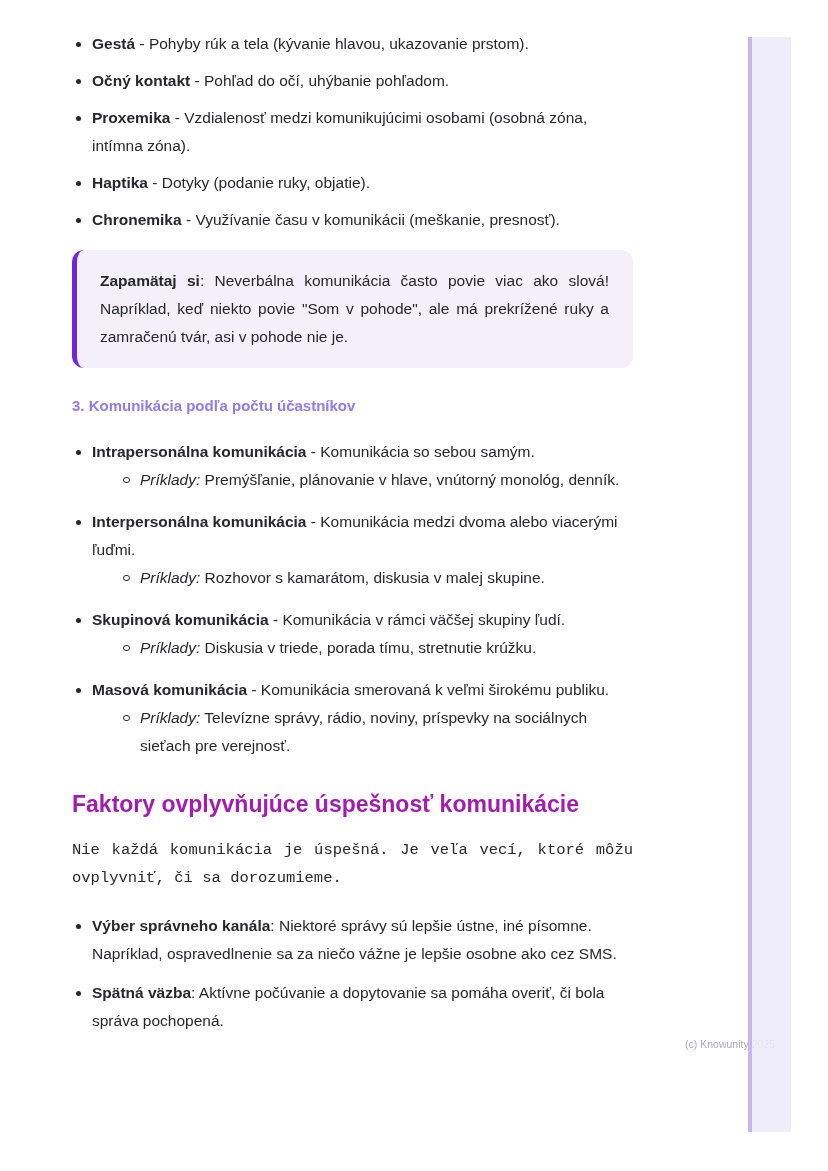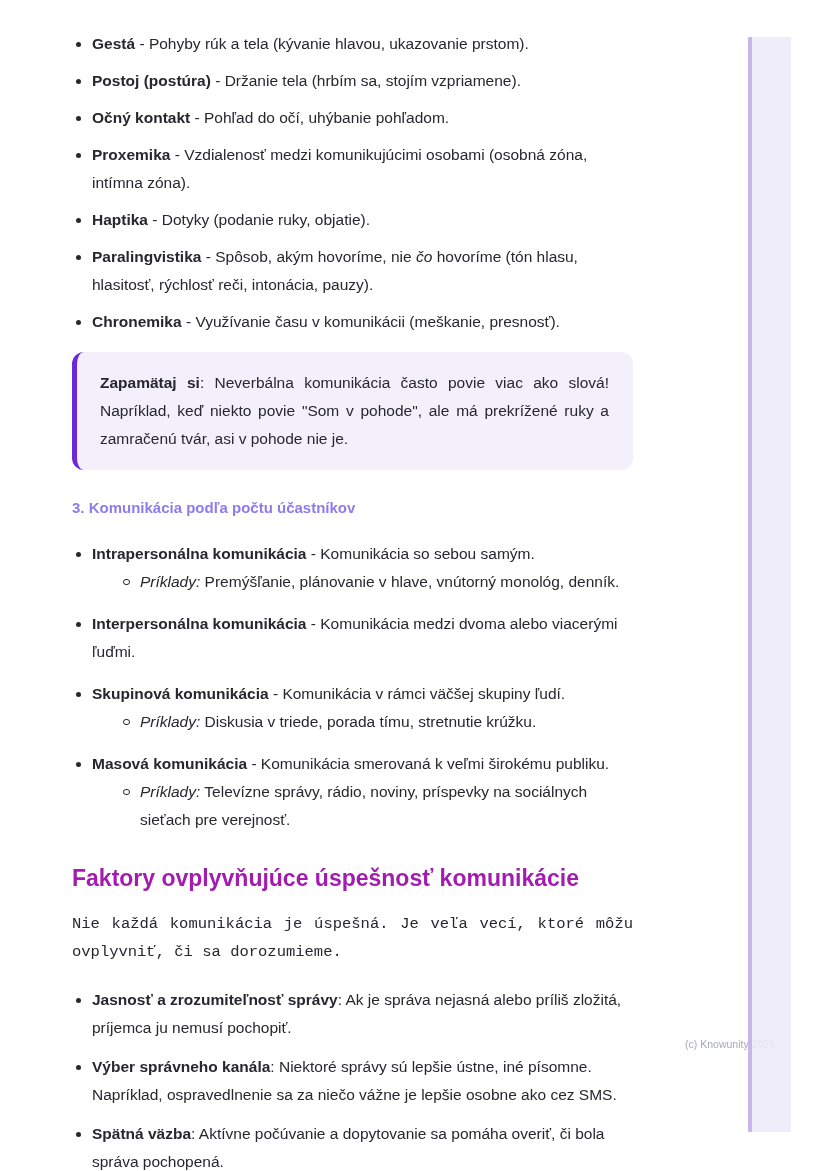--- a/index.html
+++ b/index.html
@@ -110,63 +110,63 @@
     border-radius: 1px;
   }
 </style>
 </head>
 <body>
 
 <div class="content">
 
   <ul class="bullet-list">
     <li><span class="term">Gestá</span><span> - </span><span>Pohyby rúk a tela (kývanie hlavou, ukazovanie prstom).</span></li>
-    <li><span class="term">Postoj (postúra)</span><span> - </span><span>Držanie tela (hrbím sa, stojím vzpriamene).</span></li>
     <li><span class="term">Očný kontakt</span><span> - </span><span>Pohľad do očí, uhýbanie pohľadom.</span></li>
     <li><span class="term">Proxemika</span><span> - </span><span>Vzdialenosť medzi komunikujúcimi osobami (osobná zóna, intímna zóna).</span></li>
     <li><span class="term">Haptika</span><span> - </span><span>Dotyky (podanie ruky, objatie).</span></li>
-    <li><span class="term">Paralingvistika</span><span> - </span><span>Spôsob, akým hovoríme, nie </span><span class="em">čo</span><span> hovoríme (tón hlasu, hlasitosť, rýchlosť reči, intonácia, pauzy).</span></li>
     <li><span class="term">Chronemika</span><span> - </span><span>Využívanie času v komunikácii (meškanie, presnosť).</span></li>
   </ul>
 
   <div class="callout">
     <span class="term">Zapamätaj si</span><span>: Neverbálna komunikácia často povie viac ako slová! Napríklad, keď niekto povie "Som v pohode", ale má prekrížené ruky a zamračenú tvár, asi v pohode nie je.</span>
   </div>
 
   <div class="h3">3. Komunikácia podľa počtu účastníkov</div>
 
   <ul class="group-list">
     <li>
       <span class="term">Intrapersonálna komunikácia</span><span> - </span><span>Komunikácia so sebou samým.</span>
       <ul class="sub-list">
         <li><span class="em">Príklady:</span><span> Premýšľanie, plánovanie v hlave, vnútorný monológ, denník.</span></li>
       </ul>
     </li>
     <li>
       <span class="term">Interpersonálna komunikácia</span><span> - </span><span>Komunikácia medzi dvoma alebo viacerými ľuďmi.</span>
+      <ul class="sub-list">
+        <li><span class="em">Príklady:</span><span> Rozhovor s kamarátom, diskusia v malej skupine.</span></li>
+      </ul>
     </li>
     <li>
       <span class="term">Skupinová komunikácia</span><span> - </span><span>Komunikácia v rámci väčšej skupiny ľudí.</span>
       <ul class="sub-list">
         <li><span class="em">Príklady:</span><span> Diskusia v triede, porada tímu, stretnutie krúžku.</span></li>
       </ul>
     </li>
     <li>
       <span class="term">Masová komunikácia</span><span> - </span><span>Komunikácia smerovaná k veľmi širokému publiku.</span>
       <ul class="sub-list">
         <li><span class="em">Príklady:</span><span> Televízne správy, rádio, noviny, príspevky na sociálnych sieťach pre verejnosť.</span></li>
       </ul>
     </li>
   </ul>
 
   <div class="h2">Faktory ovplyvňujúce úspešnosť komunikácie</div>
   <p class="intro">Nie každá komunikácia je úspešná. Je veľa vecí, ktoré môžu ovplyvniť, či sa dorozumieme.</p>
 
   <ul class="factors-list">
-    <li><span class="term">Jasnosť a zrozumiteľnosť správy</span><span>: </span><span>Ak je správa nejasná alebo príliš zložitá, príjemca ju nemusí pochopiť.</span></li>
     <li><span class="term">Výber správneho kanála</span><span>: </span><span>Niektoré správy sú lepšie ústne, iné písomne. Napríklad, ospravedlnenie sa za niečo vážne je lepšie osobne ako cez SMS.</span></li>
     <li><span class="term">Spätná väzba</span><span>: </span><span>Aktívne počúvanie a dopytovanie sa pomáha overiť, či bola správa pochopená.</span></li>
   </ul>
 
 </div>
 
 <div class="footer">(c) Knowunity 2025</div>
 
 <div class="side-ribbon"></div>
 

